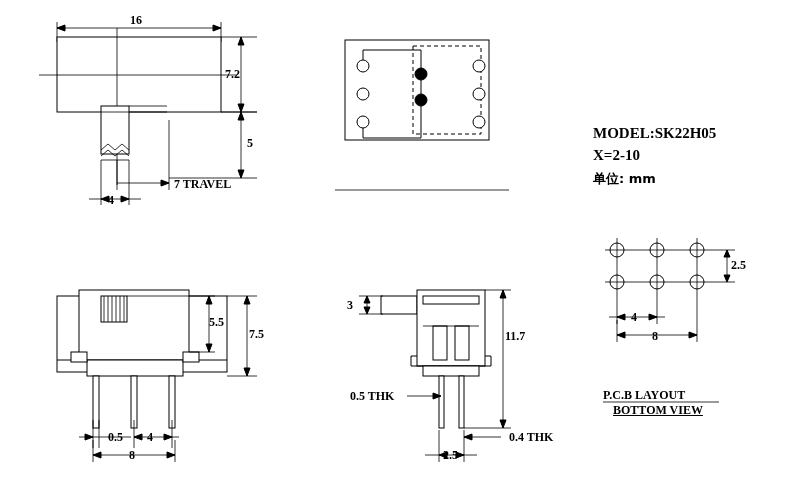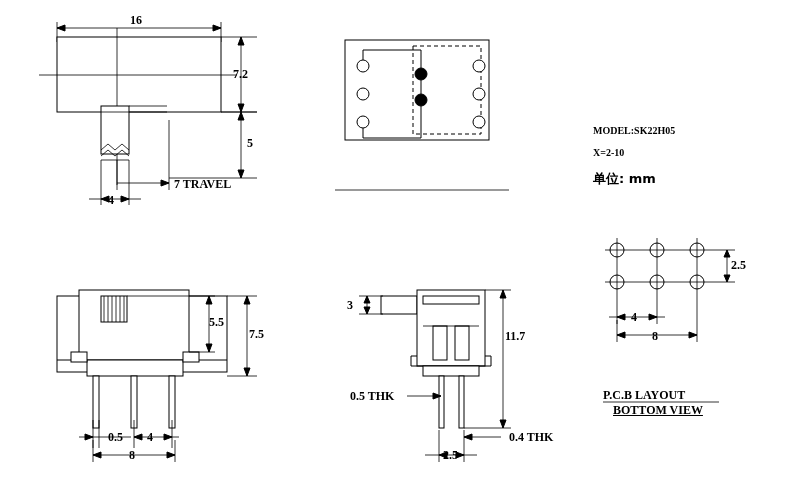--- a/index.html
+++ b/index.html
@@ -7,21 +7,21 @@
     width:800px;height:480px;
     background:#ffffff;
     font-family:"Liberation Serif", serif;
     color:#000;
     position:relative;
     overflow:hidden;
   }
   .stage{position:absolute;left:0;top:0;width:652px;height:480px;margin-left:9px;}
   .lbl{position:absolute;font-size:12px;line-height:1;white-space:nowrap;}
   .lbl.b{font-weight:bold;}
-  .lbl.big{font-size:10px;}
+  .lbl.big{font-size:15px;}
   .lbl.mid{font-size:13px;}
   svg{position:absolute;left:0;top:0;}
   .ln{stroke:#000;stroke-width:1;fill:none;}
   .dash{stroke:#000;stroke-width:1;fill:none;stroke-dasharray:4 3;}
   .thin{stroke:#000;stroke-width:0.8;fill:none;}
   .fillw{fill:#ffffff;stroke:#000;stroke-width:1;}
   .fillb{fill:#000000;stroke:#000;stroke-width:1;}
   .hatch{stroke:#000;stroke-width:0.8;}
 </style>
 </head>
@@ -242,21 +242,21 @@
       <polygon class="fillb" points="608,335 616,332 616,338"></polygon>
       <polygon class="fillb" points="688,335 680,332 680,338"></polygon>
     </g>
 
     <line class="thin" x1="594" y1="402" x2="710" y2="402"></line>
 
     <line class="thin" x1="326" y1="190" x2="500" y2="190"></line>
   </svg>
 
   <div class="lbl b" style="left:121px;top:14px;">16</div>
-  <div class="lbl b" style="left:224px;top:68px;">7.2</div>
+  <div class="lbl b" style="left:216px;top:68px;">7.2</div>
   <div class="lbl b" style="left:238px;top:137px;">5</div>
   <div class="lbl b" style="left:165px;top:178px;">7  TRAVEL</div>
   <div class="lbl b" style="left:99px;top:194px;">4</div>
 
 
   <div class="lbl big b" style="left:584px;top:126px;">MODEL:SK22H05</div>
   <div class="lbl big b" style="left:584px;top:148px;">X=2-10</div>
   <div class="lbl mid b" style="left:584px;top:172px;font-family:'DejaVu Sans',sans-serif;">单位: mm</div>
 
   <div class="lbl b" style="left:200px;top:316px;">5.5</div>

